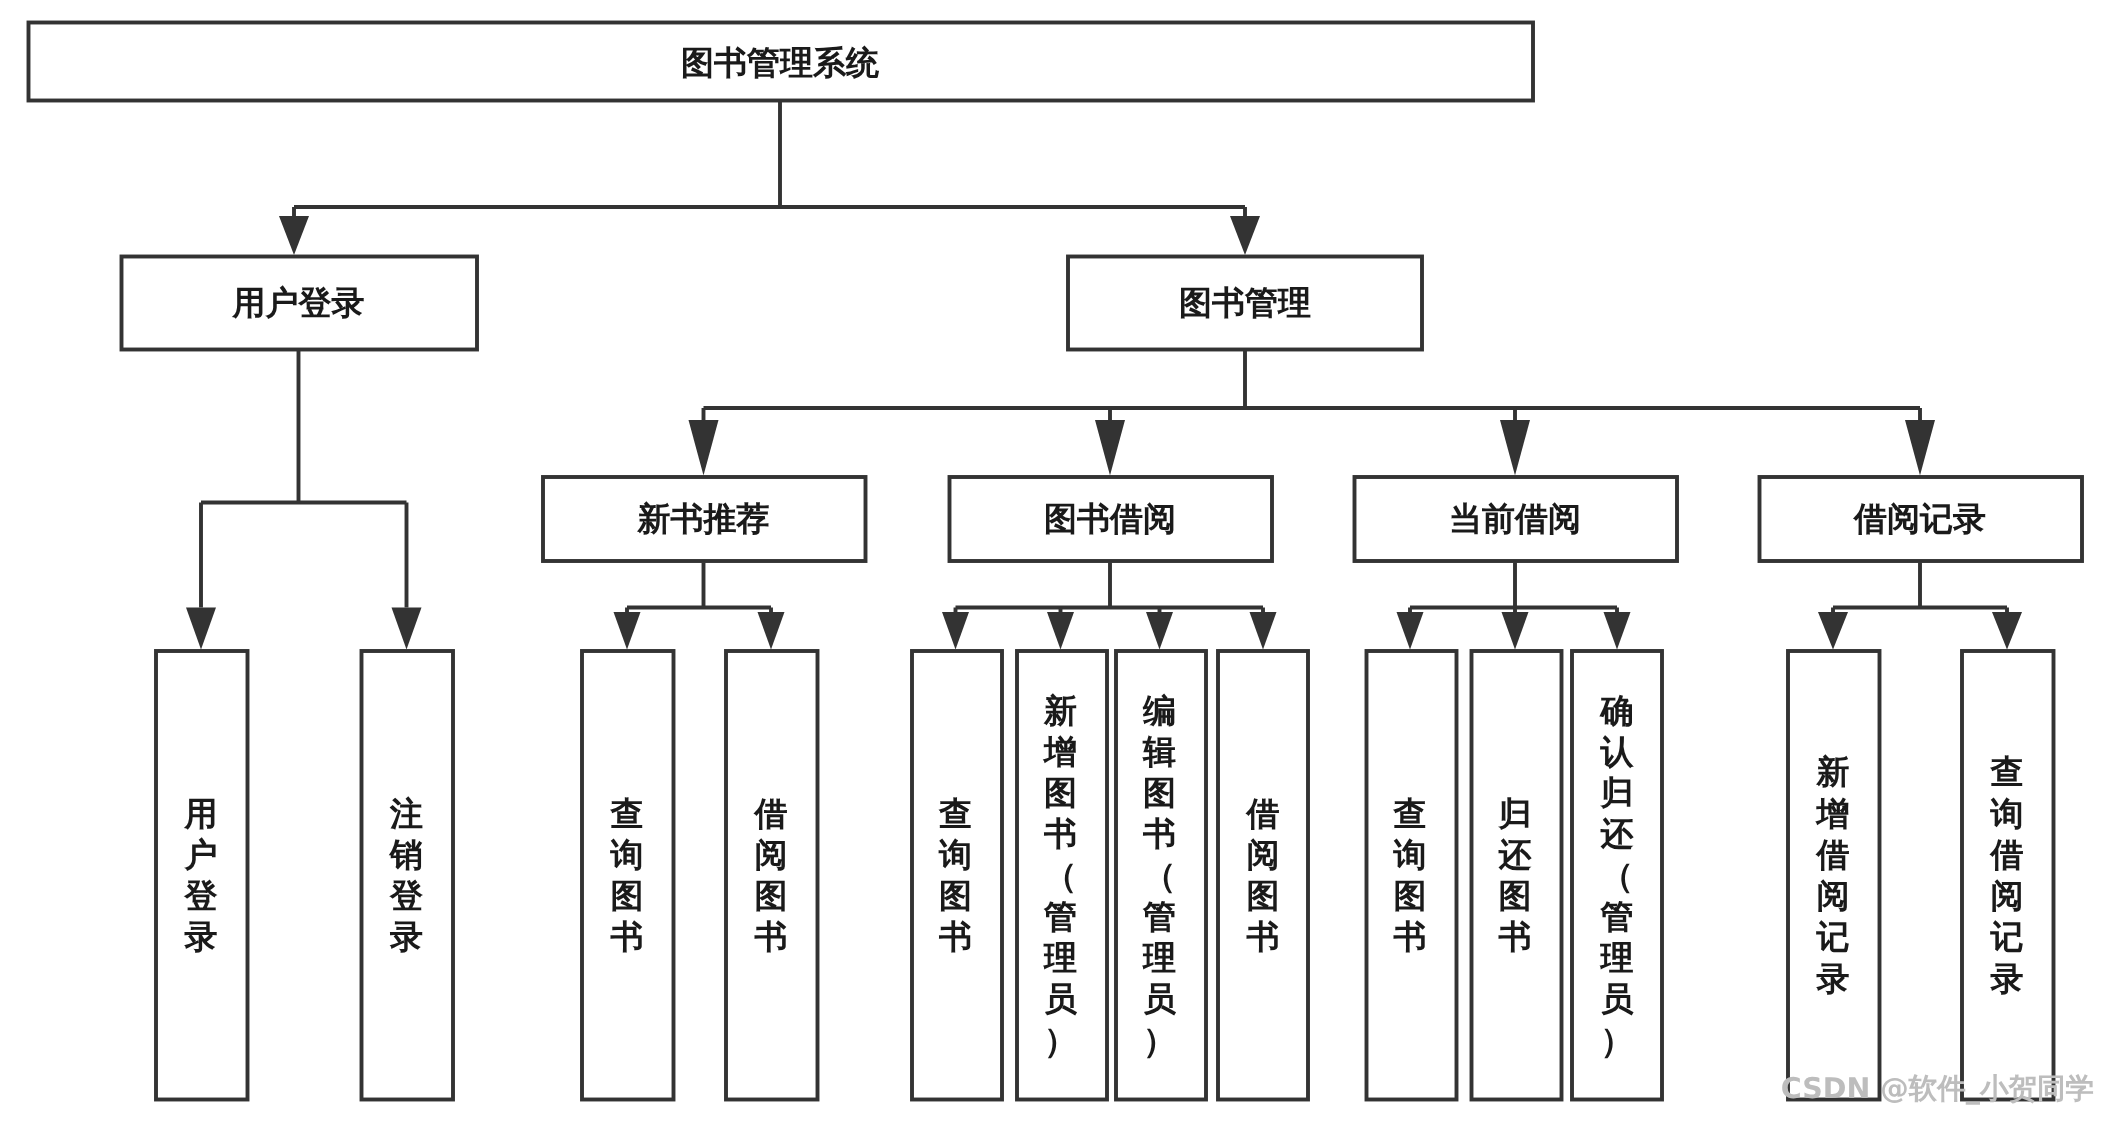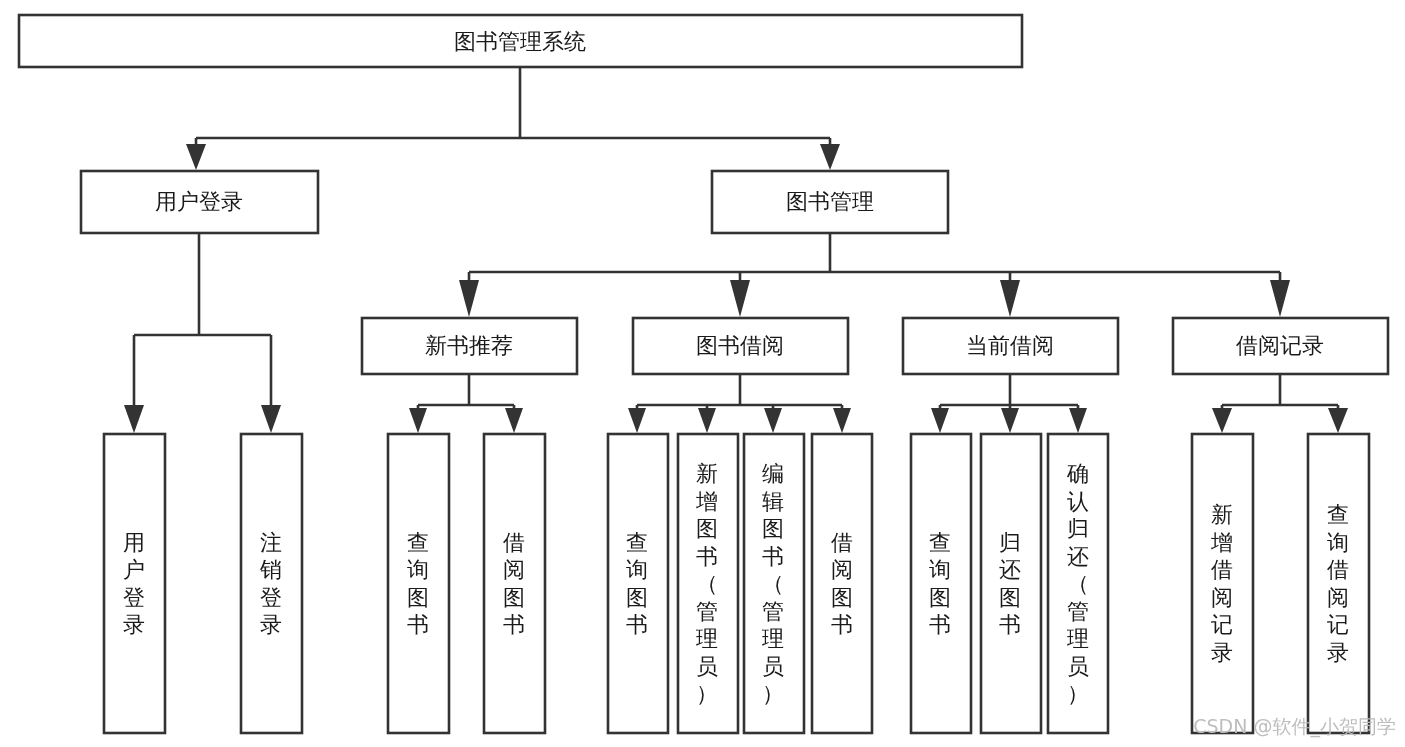--- a/index.html
+++ b/index.html
@@ -12,20 +12,21 @@
     width: 1405px;
     height: 747px;
     font-family: "DejaVu Sans", "Liberation Sans", sans-serif;
     overflow: hidden;
   }
   #diagram-root {
     position: relative;
     width: 1405px;
     height: 641px;
     background: #ffffff;
+    font-weight: bold;
   }
   svg.diagram-canvas {
     position: absolute;
     top: 0;
     left: 0;
     width: 1405px;
     height: 747px;
     display: block;
   }
   .node-box {

